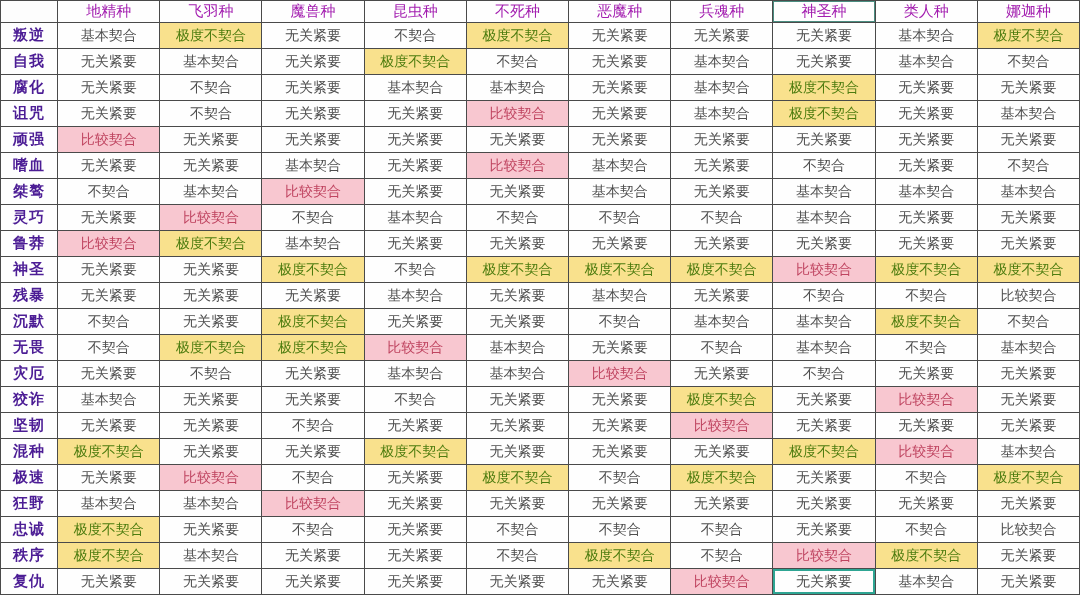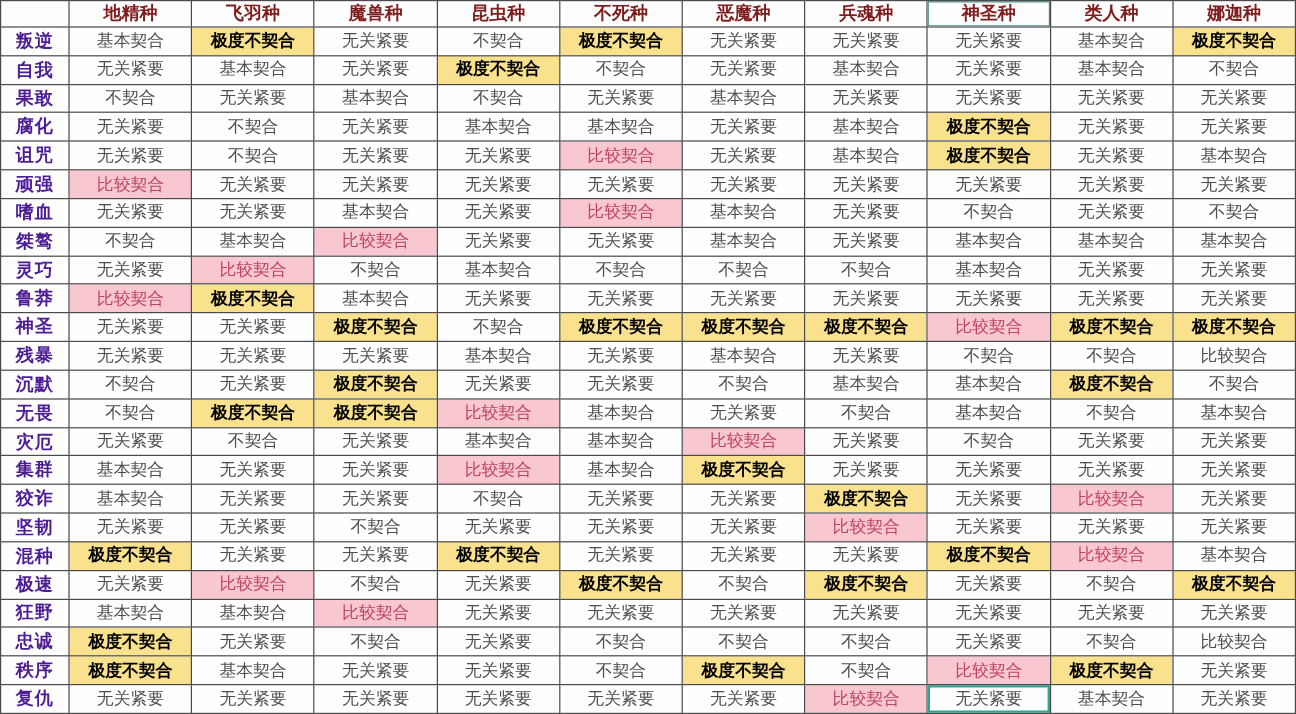--- a/index.html
+++ b/index.html
@@ -7,24 +7,24 @@
   table.affinity{border-collapse:collapse;table-layout:fixed;width:1080px;height:595px;background:#fdfdfd;}
   table.affinity col.label-col{width:57px;}
   table.affinity col.data-col{width:102px;}
   table.affinity th,table.affinity td{
     border:1px solid #4a4a4a;
     text-align:center;vertical-align:middle;
     padding:0;overflow:hidden;white-space:nowrap;
   }
   thead tr{height:22px;}
   tbody tr{height:22.9px;}
-  th.col-head{font-size:15px;font-weight:bold;color:#7f1d1d;background:#fefefe;}
+  th.col-head{font-size:15px;font-weight:normal;color:#a21caf;background:#fefefe;}
   th.row-head{font-size:15px;font-weight:bold;color:#4c1d95;background:#fefefe;letter-spacing:1px;}
   td.cell{font-size:14px;color:#4e4e4e;background:#fefefe;}
-  td.cell.h-y{background:#f9e18d;color:#000000;font-weight:bold;}
+  td.cell.h-y{background:#f9e18d;color:#4d7c0f;}
   td.cell.h-p{background:#f8c7d0;color:#bf4460;}
   td.cell.h-s{box-shadow:inset 0 0 0 2px #2ea593;}
   th.col-head.sel-col{box-shadow:inset 0 0 0 1px #4a8d80;}
 </style>
 </head>
 <body>
 
 <table class="affinity">
   <colgroup>
     <col class="label-col">
@@ -75,33 +75,20 @@
         <td class="cell">无关紧要</td>
         <td class="cell h-y">极度不契合</td>
         <td class="cell">不契合</td>
         <td class="cell">无关紧要</td>
         <td class="cell">基本契合</td>
         <td class="cell">无关紧要</td>
         <td class="cell">基本契合</td>
         <td class="cell">不契合</td>
       </tr>
       <tr>
-        <th class="row-head">果敢</th>
-        <td class="cell">不契合</td>
-        <td class="cell">无关紧要</td>
-        <td class="cell">基本契合</td>
-        <td class="cell">不契合</td>
-        <td class="cell">无关紧要</td>
-        <td class="cell">基本契合</td>
-        <td class="cell">无关紧要</td>
-        <td class="cell">无关紧要</td>
-        <td class="cell">无关紧要</td>
-        <td class="cell">无关紧要</td>
-      </tr>
-      <tr>
         <th class="row-head">腐化</th>
         <td class="cell">无关紧要</td>
         <td class="cell">不契合</td>
         <td class="cell">无关紧要</td>
         <td class="cell">基本契合</td>
         <td class="cell">基本契合</td>
         <td class="cell">无关紧要</td>
         <td class="cell">基本契合</td>
         <td class="cell h-y">极度不契合</td>
         <td class="cell">无关紧要</td>
@@ -240,33 +227,20 @@
       <tr>
         <th class="row-head">灾厄</th>
         <td class="cell">无关紧要</td>
         <td class="cell">不契合</td>
         <td class="cell">无关紧要</td>
         <td class="cell">基本契合</td>
         <td class="cell">基本契合</td>
         <td class="cell h-p">比较契合</td>
         <td class="cell">无关紧要</td>
         <td class="cell">不契合</td>
-        <td class="cell">无关紧要</td>
-        <td class="cell">无关紧要</td>
-      </tr>
-      <tr>
-        <th class="row-head">集群</th>
-        <td class="cell">基本契合</td>
-        <td class="cell">无关紧要</td>
-        <td class="cell">无关紧要</td>
-        <td class="cell h-p">比较契合</td>
-        <td class="cell">基本契合</td>
-        <td class="cell h-y">极度不契合</td>
-        <td class="cell">无关紧要</td>
-        <td class="cell">无关紧要</td>
         <td class="cell">无关紧要</td>
         <td class="cell">无关紧要</td>
       </tr>
       <tr>
         <th class="row-head">狡诈</th>
         <td class="cell">基本契合</td>
         <td class="cell">无关紧要</td>
         <td class="cell">无关紧要</td>
         <td class="cell">不契合</td>
         <td class="cell">无关紧要</td>

